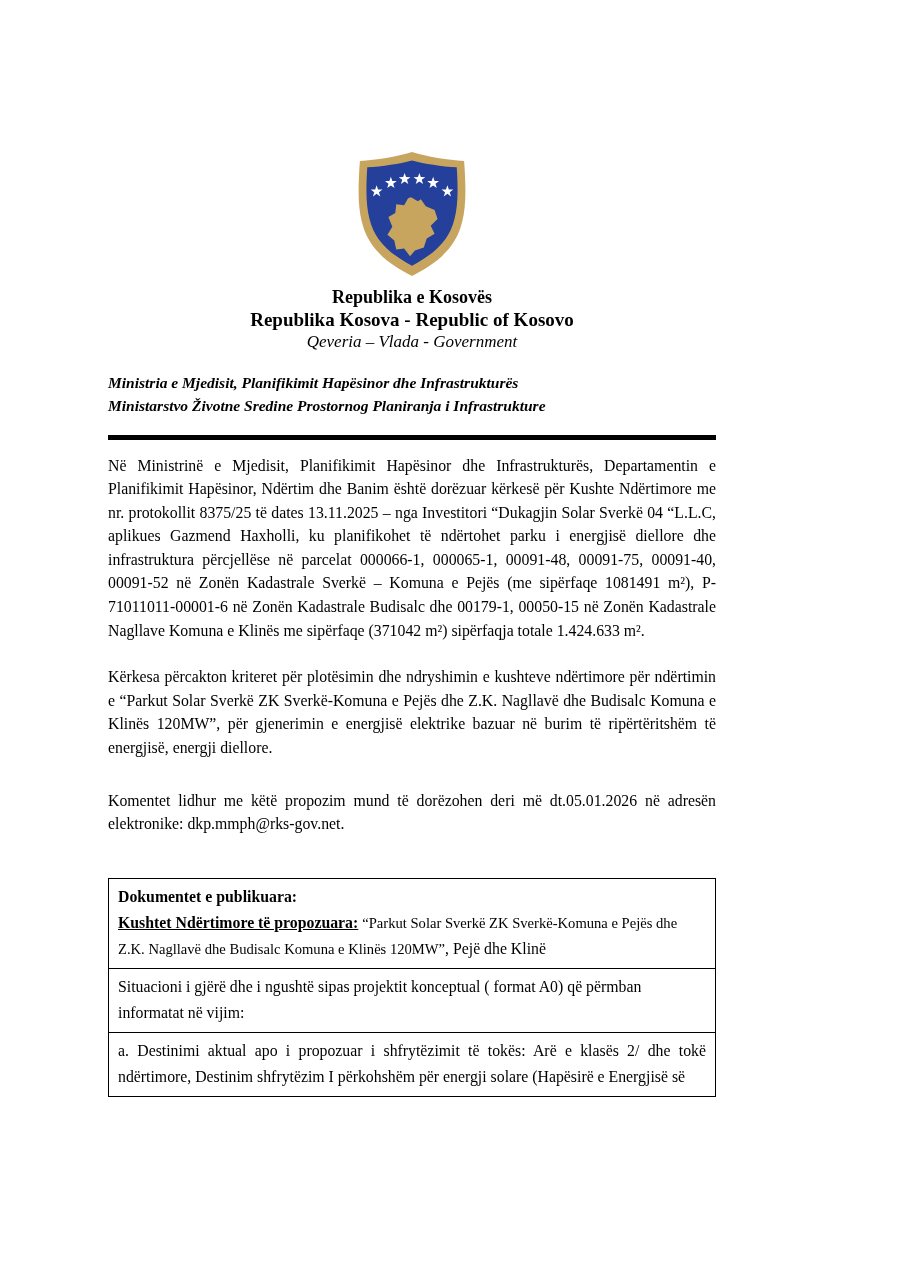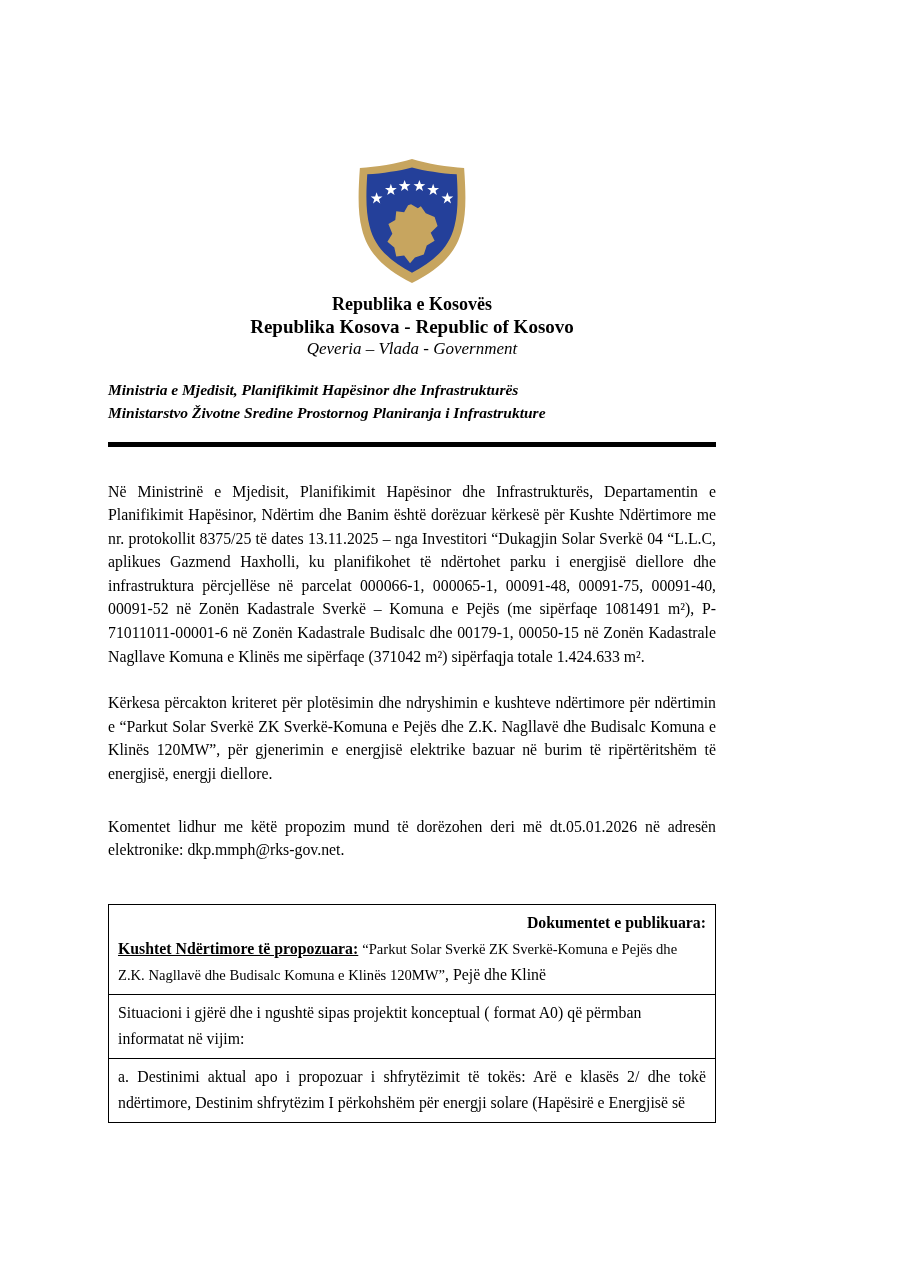--- a/index.html
+++ b/index.html
@@ -6,54 +6,54 @@
   html,body { background:#ffffff; }
   body {
     width:900px; height:1274px;
     font-family:"Liberation Serif", serif;
     color:#000;
     position:relative;
     overflow:hidden;
   }
   .page {
     width:824px; height:1274px;
-    padding:15px 108px;
+    padding:8px 108px;
     background:#fff;
   }
   .emblem-wrap { text-align:center; padding-top:142px; line-height:0; }
   .emblem { width:118px; height:128px; display:inline-block; }
 
   .hdr-sq   { text-align:center; font-weight:bold; font-size:18px; line-height:22.5px; margin-top:8px; }
   .hdr-ml   { text-align:center; font-weight:bold; font-size:19px; line-height:22.5px; }
   .hdr-gov  { text-align:center; font-style:italic; font-size:17px; line-height:22.5px; }
 
   .ministry { text-align:left; font-weight:bold; font-style:italic;
               font-size:15.5px; line-height:23.5px; margin-top:17px; }
 
   .rule { height:5px; background:#000; margin-top:17px; }
 
   .doc-title { text-align:center; font-weight:bold; font-size:27px;
                letter-spacing:0.5px; margin-top:37px; }
 
   .para { font-size:15.8px; line-height:23.6px; text-align:justify; }
-  .para-1 { margin-top:33px; }
+  .para-1 { margin-top:14px; }
   .para-2 { margin-top:23px; }
   .para-3 { margin-top:29px; }
 
   table.notice {
     width:100%; margin-top:42px;
     border-collapse:collapse;
   }
   table.notice td {
     border:1.5px solid #000;
     padding:5px 9px 6px 9px;
     font-size:15.8px; line-height:26px;
     vertical-align:top;
   }
-  td.cell-docs .heading-line { font-weight:bold;text-align:right; }
+  td.cell-docs .heading-line { font-weight:bold; }
   td.cell-docs .label { font-weight:bold;text-decoration:underline; }
   td.cell-docs .quote { font-size:14.6px; }
   td.cell-situation { line-height:23.5px; }
   td.cell-dest { line-height:23.5px; padding-left:14px; text-align:justify; }
 </style>
 </head>
 <body>
 
 <div class="page">
 

